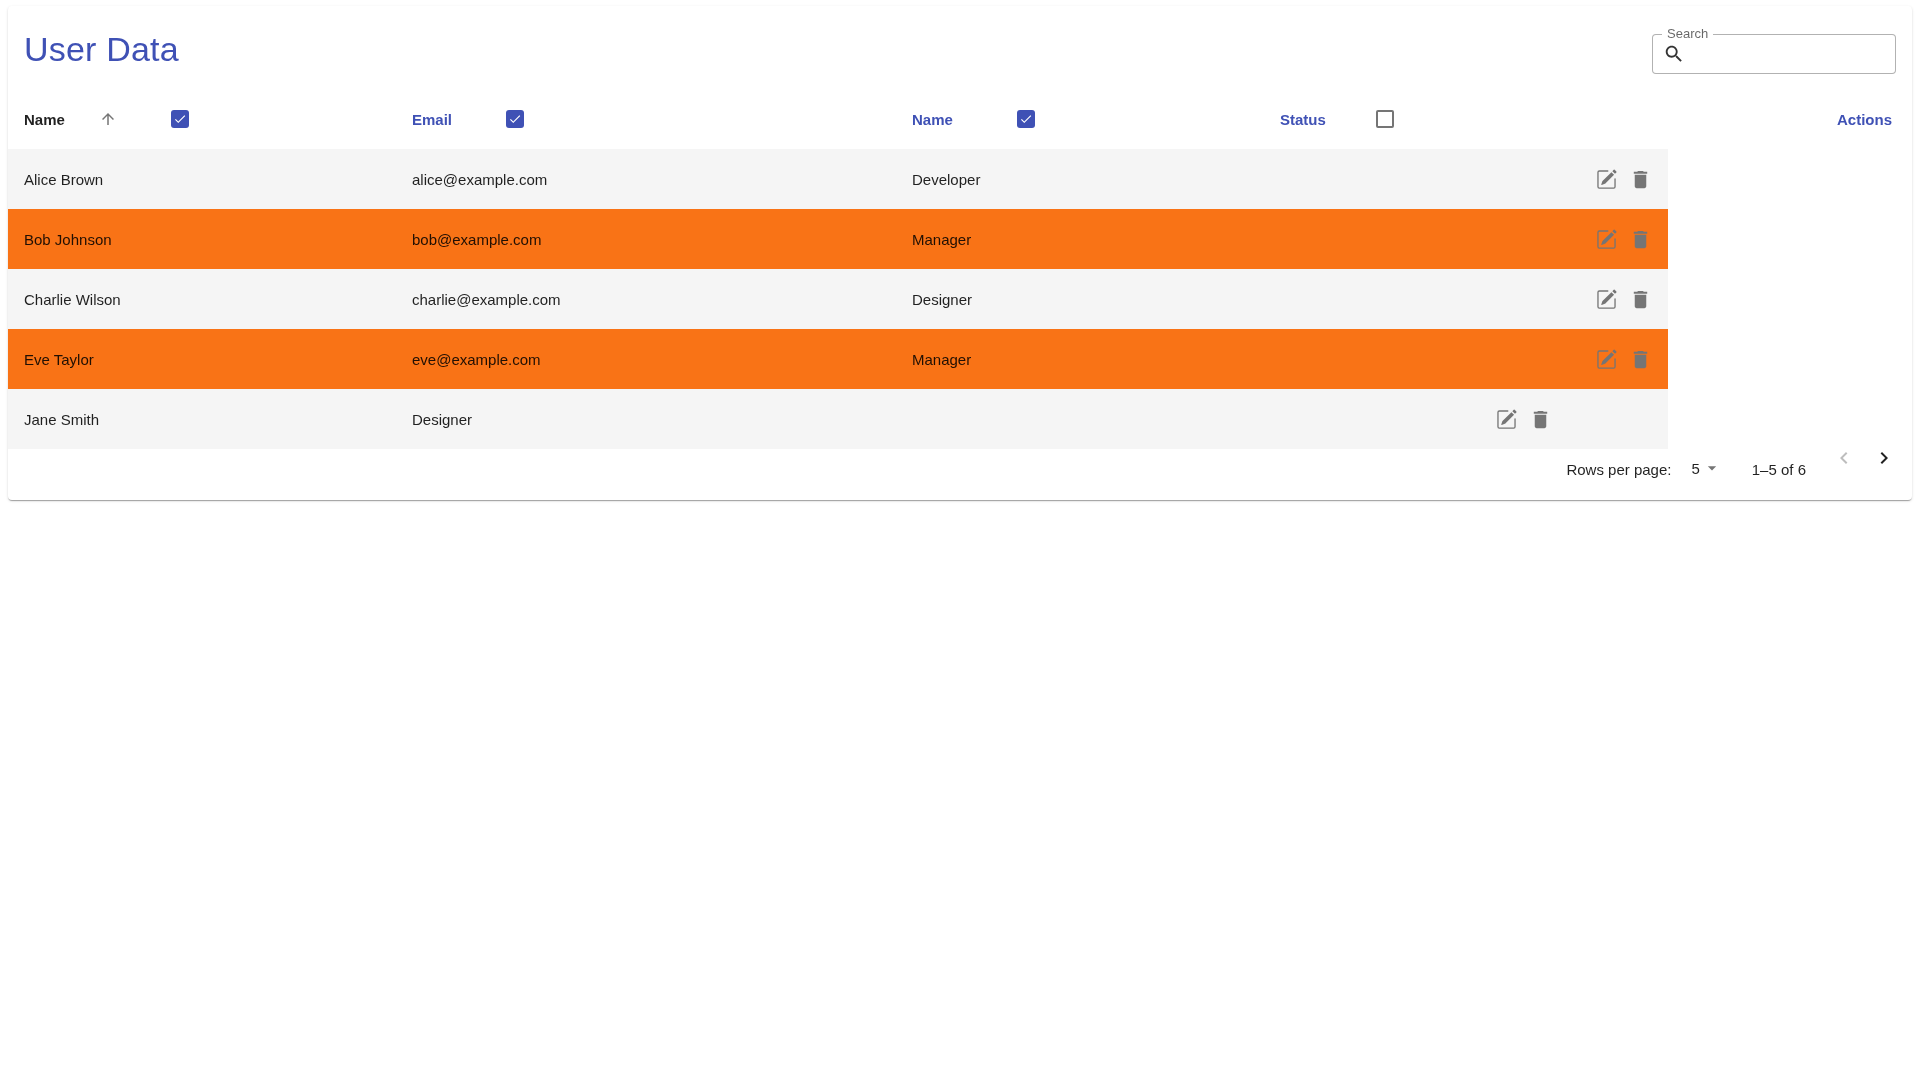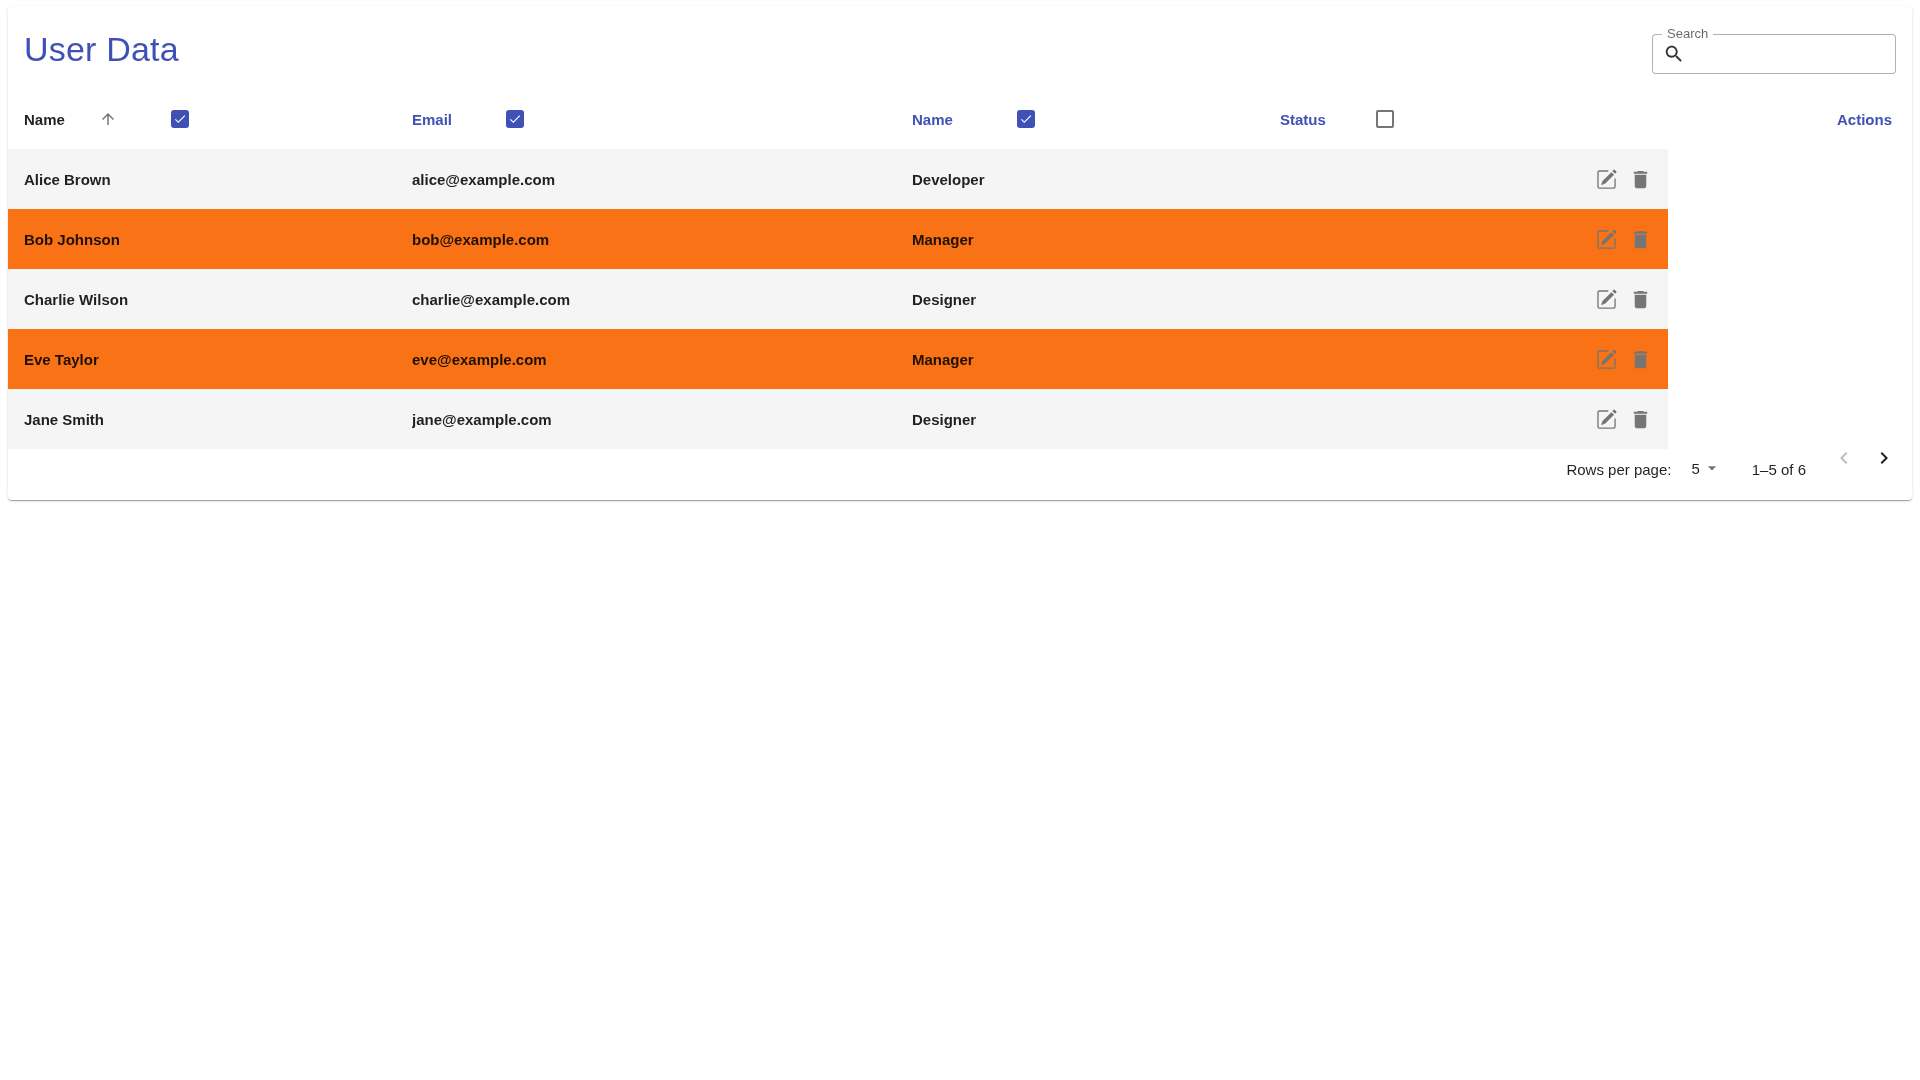--- a/index.html
+++ b/index.html
@@ -35,21 +35,21 @@
   .th .cb { margin-left:26px; }
   .th-actions { justify-content:flex-end; padding-right:20px; }
 
   
   .cb { width:18px; height:18px; border-radius:3px; display:inline-flex;
     align-items:center; justify-content:center; cursor:pointer; flex:0 0 auto; }
   .cb.checked { background:#3f51b5; }
   .cb.unchecked { background:#fff; border:2px solid #757575; border-radius:2px; }
 
   .tbody { position:absolute; top:143px; left:0; width:1660px; }
-  .tr { width:1660px; height:60px; font-size:15px; color:rgba(0,0,0,0.87);font-weight:bold; }
+  .tr { width:1660px; height:60px; font-size:15px; color:rgba(0,0,0,0.87); }
   .tr.odd { background:#f5f5f5; }
   .tr.even { background:#f97316; }
   .td { overflow:hidden; white-space:nowrap; }
   .td-actions { display:flex; justify-content:flex-end; align-items:center;
     gap:12px; padding-right:16px; }
   .icon-btn { background:none; border:none; padding:0; cursor:pointer; display:flex;
     align-items:center; }
 
   
   .pagination { position:absolute; left:0; top:421px; width:1904px; height:51px;
@@ -195,21 +195,20 @@
         <button class="icon-btn" title="">
           <svg width="23" height="23" viewBox="0 0 24 24" fill="#757575">
             <path d="M6 19c0 1.1.9 2 2 2h8c1.1 0 2-.9 2-2V7H6v12zM19 4h-3.5l-1-1h-5l-1 1H5v2h14V4z"></path>
           </svg>
         </button>
       </div>
     </div>
 
     <div class="tr grid odd">
       <div class="td">Jane Smith</div>
-      <div class="td">jane@example.com</div>
       <div class="td">Designer</div>
       <div class="td"></div>
       <div class="td td-actions">
         <button class="icon-btn" title="">
           <svg width="21" height="21" viewBox="0 0 16 16" fill="#757575">
             <path d="M15.502 1.94a.5.5 0 0 1 0 .706L14.459 3.69l-2-2L13.502.646a.5.5 0 0 1 .707 0l1.293 1.293zm-1.75 2.456-2-2L4.939 9.21a.5.5 0 0 0-.121.196l-.805 2.414a.25.25 0 0 0 .316.316l2.414-.805a.5.5 0 0 0 .196-.12l6.813-6.814z"></path>
             <path d="M1 13.5A1.5 1.5 0 0 0 2.5 15h11a1.5 1.5 0 0 0 1.5-1.5v-6a.5.5 0 0 0-1 0v6a.5.5 0 0 1-.5.5h-11a.5.5 0 0 1-.5-.5v-11a.5.5 0 0 1 .5-.5H9a.5.5 0 0 0 0-1H2.5A1.5 1.5 0 0 0 1 2.5v11z"></path>
           </svg>
         </button>
         <button class="icon-btn" title="">

